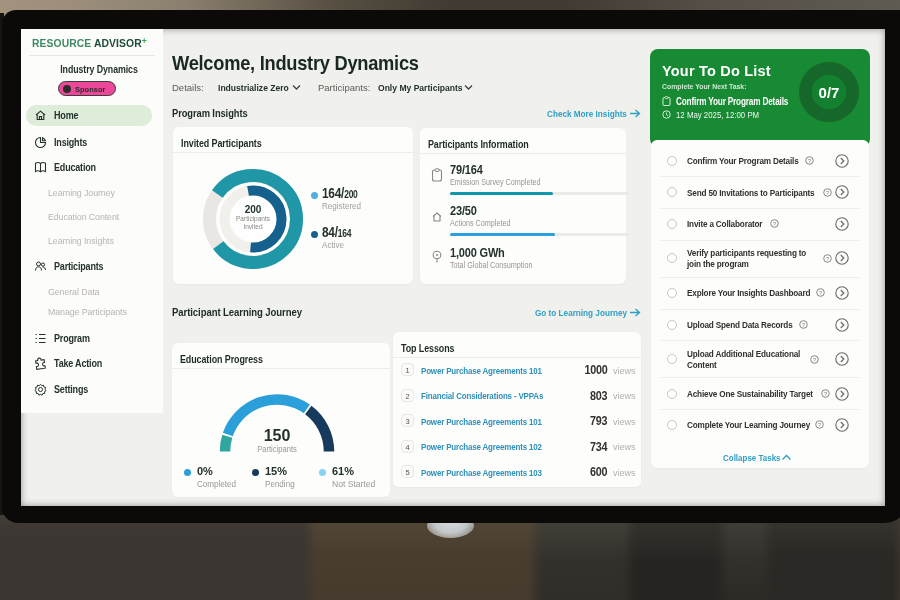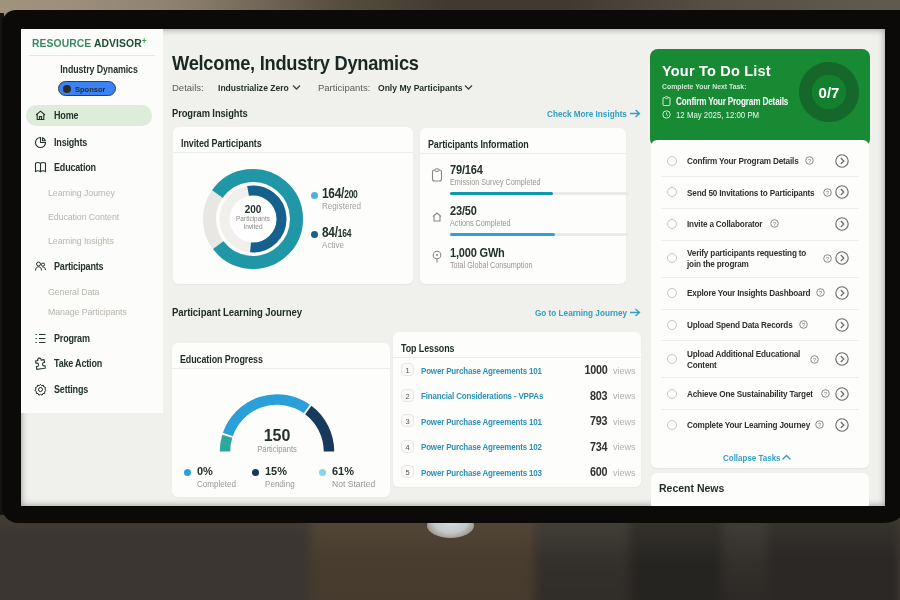--- a/index.html
+++ b/index.html
@@ -55,21 +55,21 @@
   <div id="bezel"></div>
   <div id="screen">
     <div id="soft">
 
     <div id="side">
       <div class="abs" style="left:11px;top:7px;font-size:11px;font-weight:bold;letter-spacing:0.1px;white-space:nowrap;transform:scaleX(0.94);transform-origin:0 50%;">
         <span style="color:#3e8a63;">RESOURCE</span> <span style="color:#1d4d37;">ADVISOR</span><span style="color:#3fa050;font-size:9px;vertical-align:3px;">+</span>
       </div>
       <div class="abs" style="left:8px;top:26px;width:126px;height:1px;background:#e8e6e2;"></div>
       <div class="abs" style="left:7px;top:34px;width:142px;text-align:center;font-size:10.5px;font-weight:bold;color:#25332c;letter-spacing:-0.1px;transform:scaleX(0.84);">Industry Dynamics</div>
-      <div class="abs" style="left:37px;top:52px;width:58px;height:15px;border:1.2px solid #3c3c3a;border-radius:8px;background:#3b82f6;">
+      <div class="abs" style="left:37px;top:52px;width:58px;height:15px;border:1.2px solid #3c3c3a;border-radius:8px;background:#ec4899;">
         <span class="abs" style="left:4px;top:2.5px;width:8px;height:8px;border-radius:50%;background:#2c2c2a;"></span>
         <span class="abs" style="left:16px;top:3.2px;font-size:7.5px;font-weight:bold;color:#2c2c2a;">Sponsor</span>
       </div>
       <div class="abs" style="left:5px;top:76px;width:126px;height:21px;background:#ddedda;border-radius:10px;"></div>
       <svg class="nico" style="top:80px;" viewBox="0 0 13 13">
           <path d="M2 6 L6.5 2.2 L11 6 M3.2 5.4 V10.5 H9.8 V5.4 M5.4 10.5 V7.6 H7.6 V10.5" fill="none" stroke="#25332c" stroke-width="1.1"></path>
         </svg>
       <div class="nav" style="top:81px;">Home</div>
       <svg class="nico" style="top:107px;" viewBox="0 0 13 13">
           <path d="M6.5 1.5 A 5 5 0 1 0 11.5 6.5 L6.5 6.5 Z" fill="none" stroke="#25332c" stroke-width="1.1"></path>
@@ -354,17 +354,14 @@
       <svg class="chev" style="top:277.5px;" viewBox="0 0 14 14">
           <circle cx="7" cy="7" r="6.2" fill="none" stroke="#6b6965" stroke-width="1.1"></circle>
           <path d="M5.8 4 L8.8 7 L5.8 10" fill="none" stroke="#6b6965" stroke-width="1.2"></path>
         </svg>
       <div class="abs link" style="left:72px;top:312px;font-size:9.5px;transform:scaleX(0.84);transform-origin:0 50%;">Collapse Tasks</div>
       <svg class="abs" style="left:130px;top:314px;width:11px;height:7px;" viewBox="0 0 11 7">
           <path d="M1.5 5.5 L5.5 1.5 L9.5 5.5" fill="none" stroke="#2f9fc6" stroke-width="1.4"></path>
         </svg>
     </div>
 
-    <div class="card" style="left:630px;top:444px;width:218px;height:40px;">
-      <div class="abs" style="left:8px;top:9px;font-size:10.5px;font-weight:bold;color:#1e2b25;">Recent News</div>
-    </div>
   </div>
   </div>
 
 </body></html>

